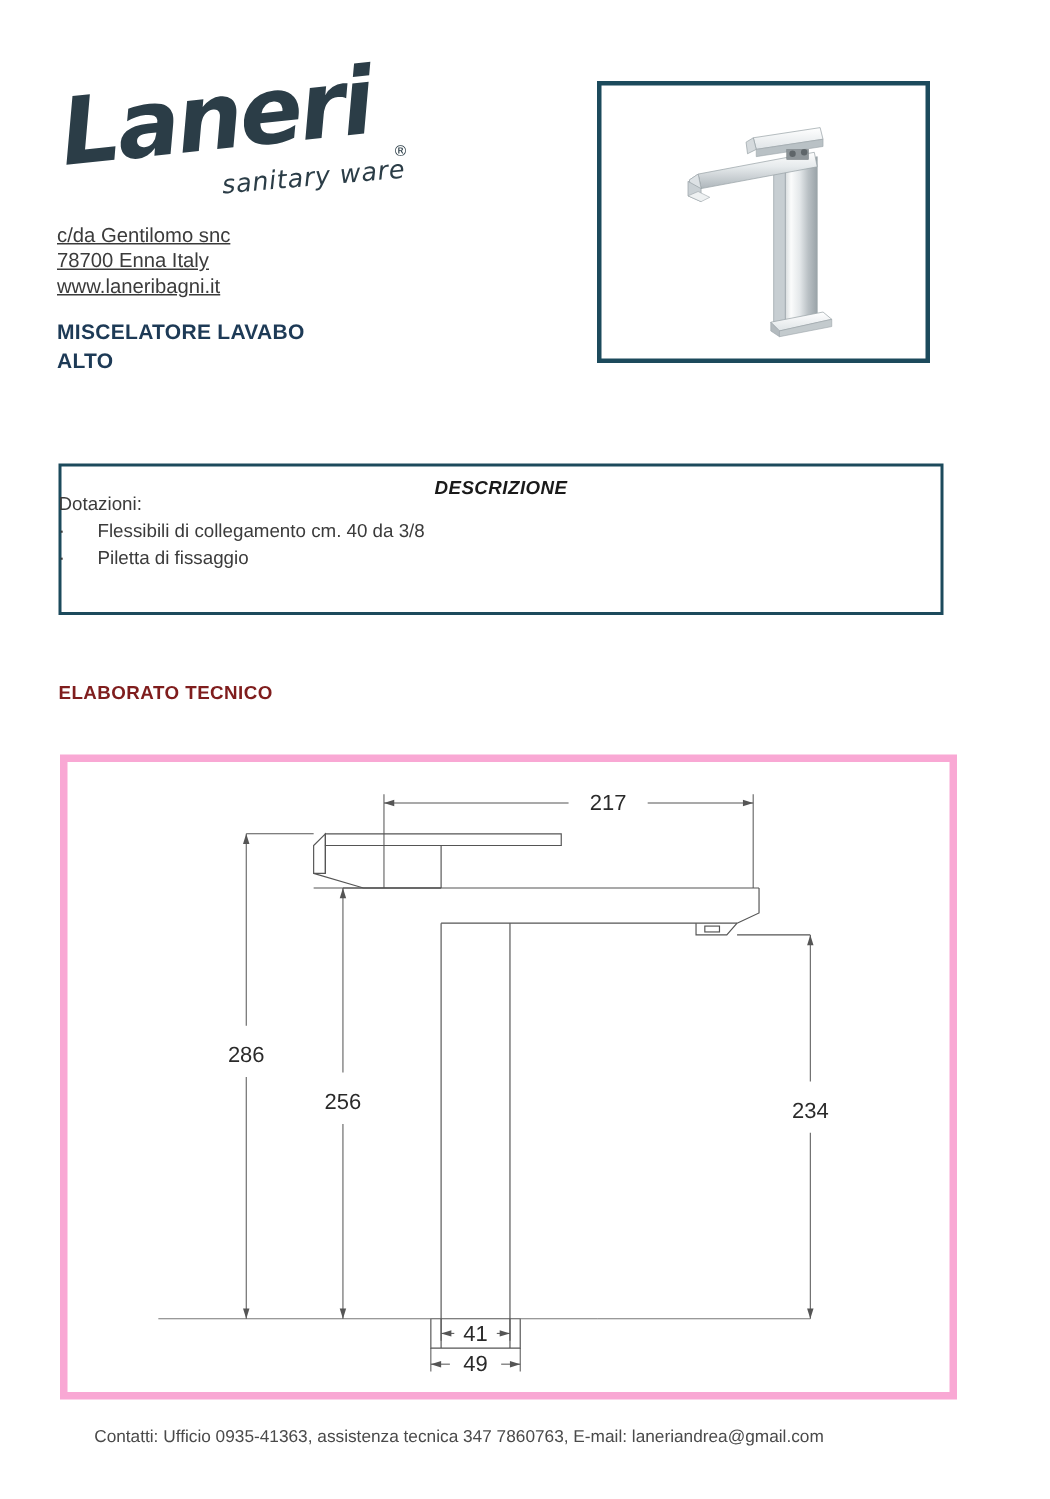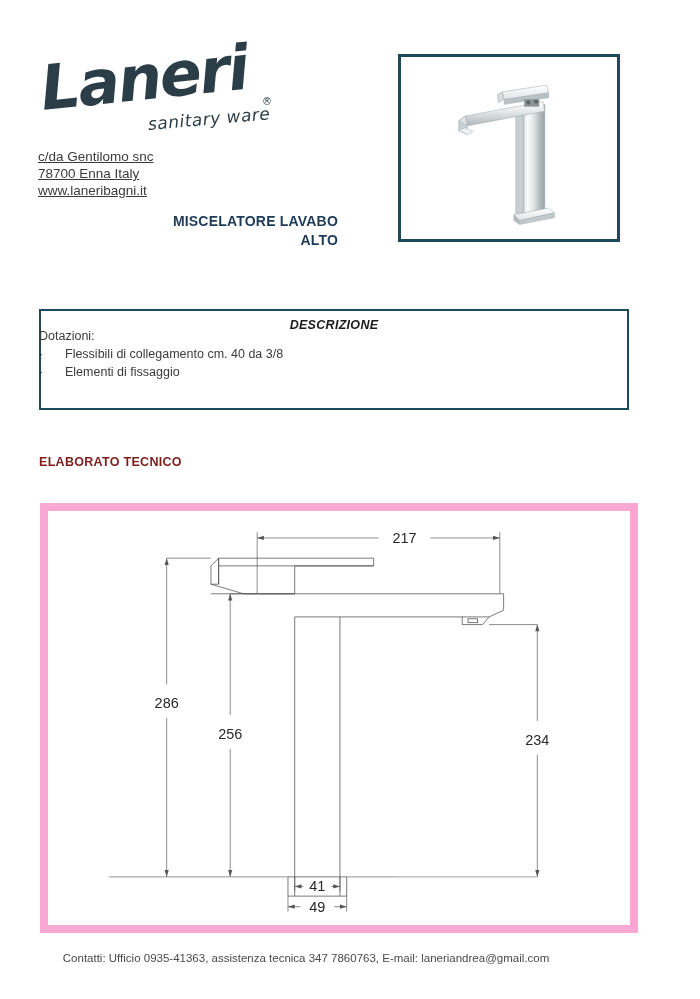--- a/index.html
+++ b/index.html
@@ -59,21 +59,21 @@
     font-size: 13.5px;
     line-height: 17px;
     color: #3b3b3b;
   }
   #address div { white-space: nowrap; text-decoration: underline; }
 
   #product-title {
     position: absolute;
     left: 38px; top: 212px;
     width: 300px;
-    text-align: right;
+    text-align: left;
     font-size: 14px;
     font-weight: bold;
     color: #1d3a56;
     line-height: 19px;
     letter-spacing: 0.2px;
   }
 
   
   #photo-box {
     position: absolute;
@@ -136,21 +136,21 @@
     left: 39px; top: 455px;
     font-size: 12.5px;
     font-weight: bold;
     color: #7f1d1d;
     letter-spacing: 0.3px;
   }
   #tech-box {
     position: absolute;
     left: 40px; top: 503px;
     width: 598px; height: 430px;
-    border: 8px solid #f9a8d4;
+    border: 5px solid #f9a8d4;
     box-sizing: border-box;
     background: #ffffff;
   }
   #tech-box svg { display: block; width: 100%; height: 100%; }
 
   .dim-text {
     font-family: "Liberation Sans", sans-serif;
     font-size: 15px;
     fill: #2a2a2a;
   }
@@ -237,21 +237,21 @@
       <circle cx="139" cy="46" r="2.2" fill="#5e6569"></circle>
     </svg>
   </div>
 </div>
 
 <div id="desc-box">
   <div id="desc-title">DESCRIZIONE</div>
   <div id="desc-lead">Dotazioni:</div>
   <div id="desc-list">
     <div class="desc-item">Flessibili di collegamento cm. 40 da 3/8</div>
-    <div class="desc-item">Elementi di fissaggio</div>
+    <div class="desc-item">Piletta di fissaggio</div>
   </div>
 </div>
 
 <div id="tech-label">ELABORATO TECNICO</div>
 
 <div id="tech-box">
   <svg viewBox="0 0 598 430">
     <g stroke="#555555" stroke-width="0.8" fill="none" shape-rendering="geometricPrecision">
 
       <path d="M174,49 L335,49 L335,57 L174,57 Z" stroke="#555555"></path>

